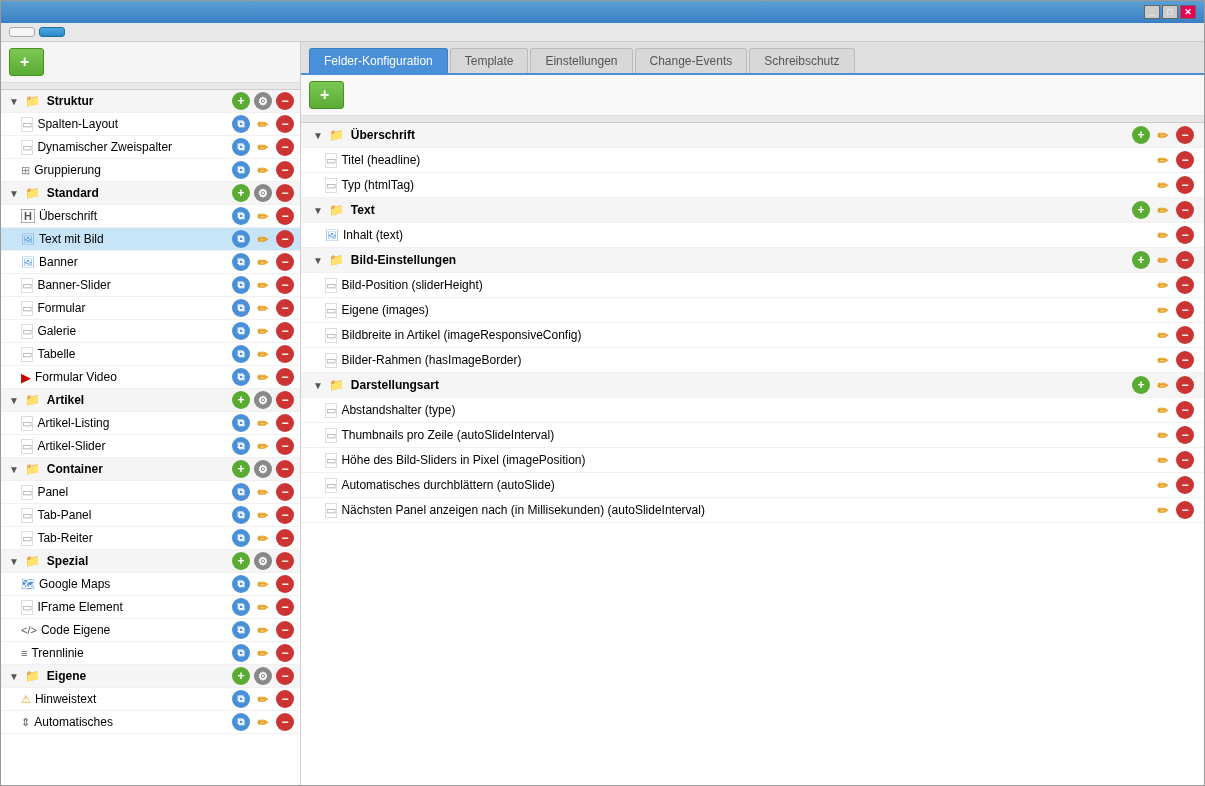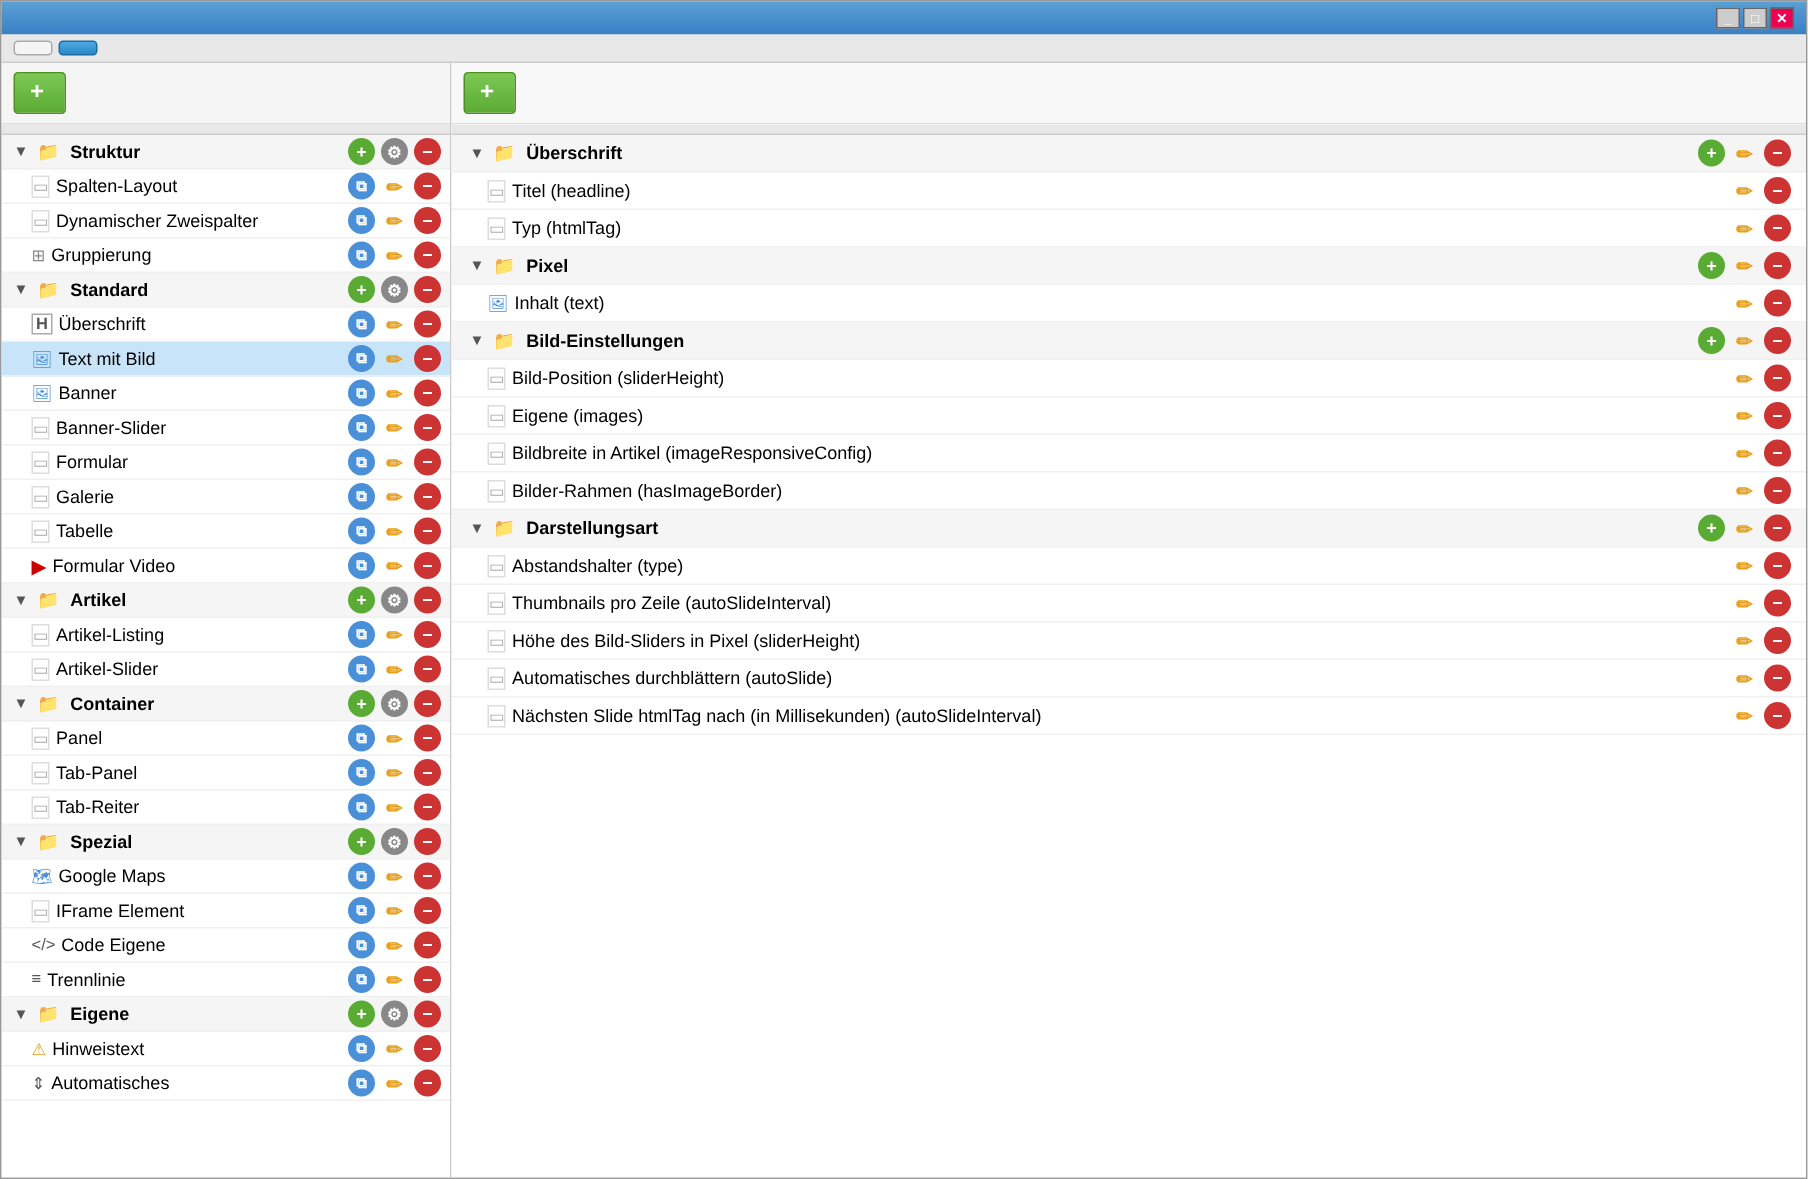--- a/index.html
+++ b/index.html
@@ -521,20 +521,27 @@
               <button class="action-btn btn-edit" style="color:#e8a020;font-size:13px;">✏</button>
             </div>
       <div class="action-cell">
               <button class="action-btn btn-red">−</button>
             </div>
     </div>
         </div>
     </div>
 
     <div class="right-panel">
+      <div class="right-tabs" id="right-tabs">
+          <button class="tab-btn active">Felder-Konfiguration</button>
+          <button class="tab-btn">Template</button>
+          <button class="tab-btn">Einstellungen</button>
+          <button class="tab-btn">Change-Events</button>
+          <button class="tab-btn">Schreibschutz</button>
+        </div>
 
       <div class="right-toolbar">
         <button class="add-btn">
           <span class="plus">+</span>
           <span></span>
         </button>
       </div>
 
       <div class="right-content">
         <div class="right-header">
@@ -583,21 +590,21 @@
                 <button class="action-btn btn-edit" style="color:#e8a020;font-size:13px;">✏</button>
               </div>
       <div class="action-cell">
                 <button class="action-btn btn-red">−</button>
               </div>
     </div>
             <div class="right-tree-item group">
     <div class="item-label">
       <span class="triangle">▼</span>
       <span style="color:#e8a020;margin-right:3px;">📁</span>
-      <span>Pixel</span>
+      <span>Text</span>
     </div>
     <div class="action-cell">
                 <button class="action-btn btn-green">+</button>
               </div>
     <div class="action-cell">
                 <button class="action-btn btn-edit" style="color:#e8a020;font-size:13px;">✏</button>
               </div>
     <div class="action-cell">
                 <button class="action-btn btn-red">−</button>
               </div>
@@ -721,21 +728,21 @@
       <div class="action-cell">
                 <button class="action-btn btn-edit" style="color:#e8a020;font-size:13px;">✏</button>
               </div>
       <div class="action-cell">
                 <button class="action-btn btn-red">−</button>
               </div>
     </div>
             <div class="right-tree-item">
       <div class="item-label indent-1">
         <span style="color:#aaa;font-size:11px;border:1px solid #ddd;">▭</span>
-        <span>Höhe des Bild-Sliders in Pixel (sliderHeight)</span>
+        <span>Höhe des Bild-Sliders in Pixel (imagePosition)</span>
       </div>
       <div class="action-cell"></div>
       <div class="action-cell">
                 <button class="action-btn btn-edit" style="color:#e8a020;font-size:13px;">✏</button>
               </div>
       <div class="action-cell">
                 <button class="action-btn btn-red">−</button>
               </div>
     </div>
             <div class="right-tree-item">
@@ -747,21 +754,21 @@
       <div class="action-cell">
                 <button class="action-btn btn-edit" style="color:#e8a020;font-size:13px;">✏</button>
               </div>
       <div class="action-cell">
                 <button class="action-btn btn-red">−</button>
               </div>
     </div>
             <div class="right-tree-item">
       <div class="item-label indent-1">
         <span style="color:#aaa;font-size:11px;border:1px solid #ddd;">▭</span>
-        <span>Nächsten Slide htmlTag nach (in Millisekunden) (autoSlideInterval)</span>
+        <span>Nächsten Panel anzeigen nach (in Millisekunden) (autoSlideInterval)</span>
       </div>
       <div class="action-cell"></div>
       <div class="action-cell">
                 <button class="action-btn btn-edit" style="color:#e8a020;font-size:13px;">✏</button>
               </div>
       <div class="action-cell">
                 <button class="action-btn btn-red">−</button>
               </div>
     </div>
           </div>

